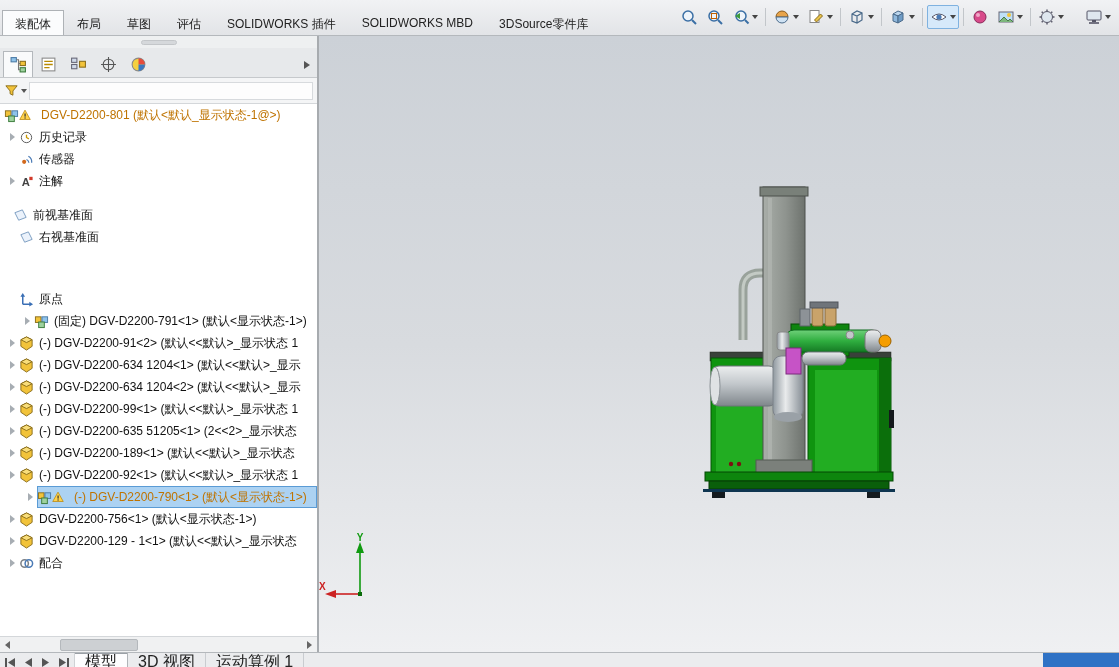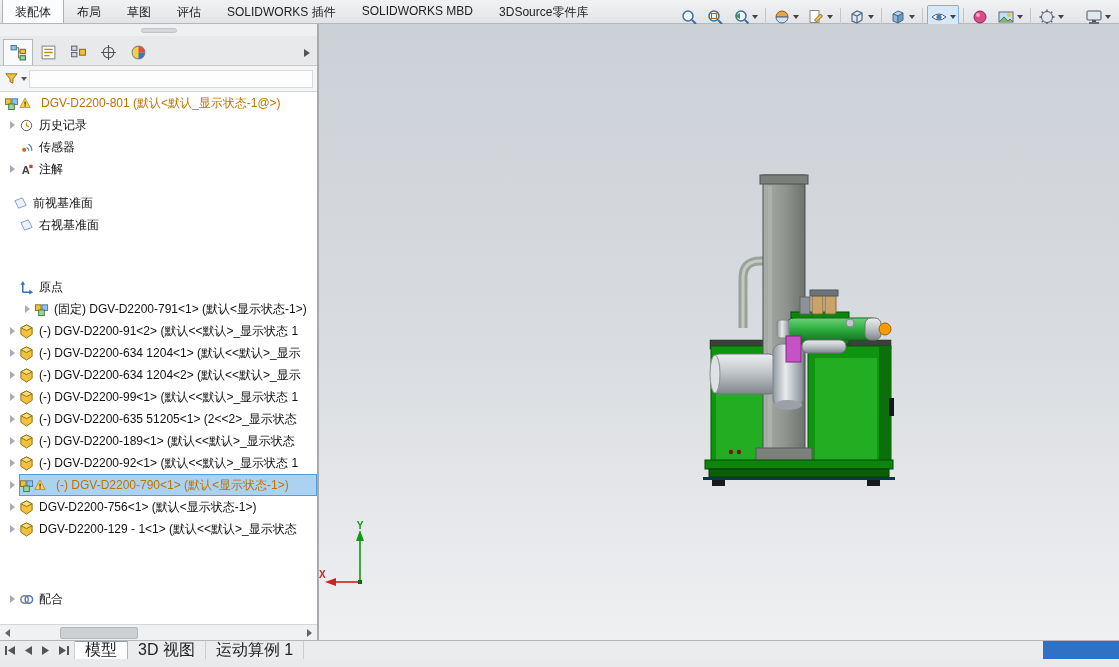--- a/index.html
+++ b/index.html
@@ -1,21 +1,21 @@
 <!DOCTYPE html>
 <html><head>
 <meta charset="utf-8">
 <style>
   *{box-sizing:border-box;margin:0;padding:0;}
   html,body{width:1119px;height:667px;overflow:hidden;}
   body{font-family:"Liberation Sans",sans-serif;}
   .app{width:1119px;height:667px;position:relative;background:#e9eaec;overflow:hidden;}
 
   
-  .top{height:24px;background:linear-gradient(#f1f2f4,#e2e4e7);border-bottom:1px solid #b4b8bc;position:relative;}
+  .top{height:36px;background:linear-gradient(#f1f2f4,#e2e4e7);border-bottom:1px solid #b4b8bc;position:relative;}
   .tabs{position:absolute;left:2px;bottom:0;display:flex;height:25px;}
   .rtab{padding:5px 12px 0;font-size:12px;color:#222;border:1px solid transparent;border-bottom:none;white-space:nowrap;cursor:default;}
   .rtab.active{background:#fbfcfd;border-color:#aeb2b6;}
   .vtools{position:absolute;right:4px;top:4px;display:flex;align-items:center;height:25px;}
   .vbtn{display:flex;align-items:center;padding:2px;border:1px solid transparent;border-radius:2px;margin:0 1px;}
   .vbtn.pressed{background:#d6e9fa;border-color:#7fb2e0;}
   .vbtn svg{width:18px;height:18px;display:block;}
   .vbtn.gap{margin-left:14px;}
   .caret{width:0;height:0;border-left:3.5px solid transparent;border-right:3.5px solid transparent;border-top:4px solid #444;margin-left:2px;}
   .vsep{width:1px;height:18px;background:#c2c6ca;margin:0 3px;}
@@ -446,21 +446,21 @@
             <span class="rowbody">
               <span class="ticon">
                 <svg viewBox="0 0 16 16">
                   <polygon points="8,1 14,4 14,11 8,15 2,11 2,4" fill="#f2c33a" stroke="#8a6d1a"></polygon>
                   <polygon points="8,1 14,4 8,7 2,4" fill="#f8dd7a" stroke="#8a6d1a"></polygon>
                 </svg>
               </span>
               <span class="tlabel">(-) DGV-D2200-92&lt;1&gt; (默认&lt;&lt;默认&gt;_显示状态 1</span>
             </span>
           </div>
-          <div class="trow selected" style="padding-left: 6px;">
+          <div class="trow selected" style="padding-left: 24px;">
             <span class="expander on"></span>
             <span class="rowbody">
               <span class="ticon">
                 <svg viewBox="0 0 16 16">
                   <rect x="1.5" y="3" width="6" height="6" fill="#f2c33a" stroke="#8a6d1a"></rect>
                   <rect x="8.5" y="3" width="6" height="6" fill="#8fc3ea" stroke="#4a7aa5"></rect>
                   <rect x="5" y="8.5" width="6" height="6" fill="#9ed29e" stroke="#3a7a3a"></rect>
                 </svg>
               </span>
               <span class="ticon warnic">
@@ -490,21 +490,21 @@
             <span class="rowbody">
               <span class="ticon">
                 <svg viewBox="0 0 16 16">
                   <polygon points="8,1 14,4 14,11 8,15 2,11 2,4" fill="#f2c33a" stroke="#8a6d1a"></polygon>
                   <polygon points="8,1 14,4 8,7 2,4" fill="#f8dd7a" stroke="#8a6d1a"></polygon>
                 </svg>
               </span>
               <span class="tlabel">DGV-D2200-129 - 1&lt;1&gt; (默认&lt;&lt;默认&gt;_显示状态</span>
             </span>
           </div>
-          <div class="trow" style="padding-left: 6px; margin-top: 48px;">
+          <div class="trow" style="padding-left: 6px;">
             <span class="expander on"></span>
             <span class="rowbody">
               <span class="ticon">
                 <svg viewBox="0 0 16 16">
                   <circle cx="6" cy="8" r="4" fill="none" stroke="#7a7f85" stroke-width="1.6"></circle>
                   <circle cx="10.5" cy="8" r="4" fill="none" stroke="#4a7ab5" stroke-width="1.6"></circle>
                 </svg>
               </span>
               <span class="tlabel">配合</span>
             </span>

